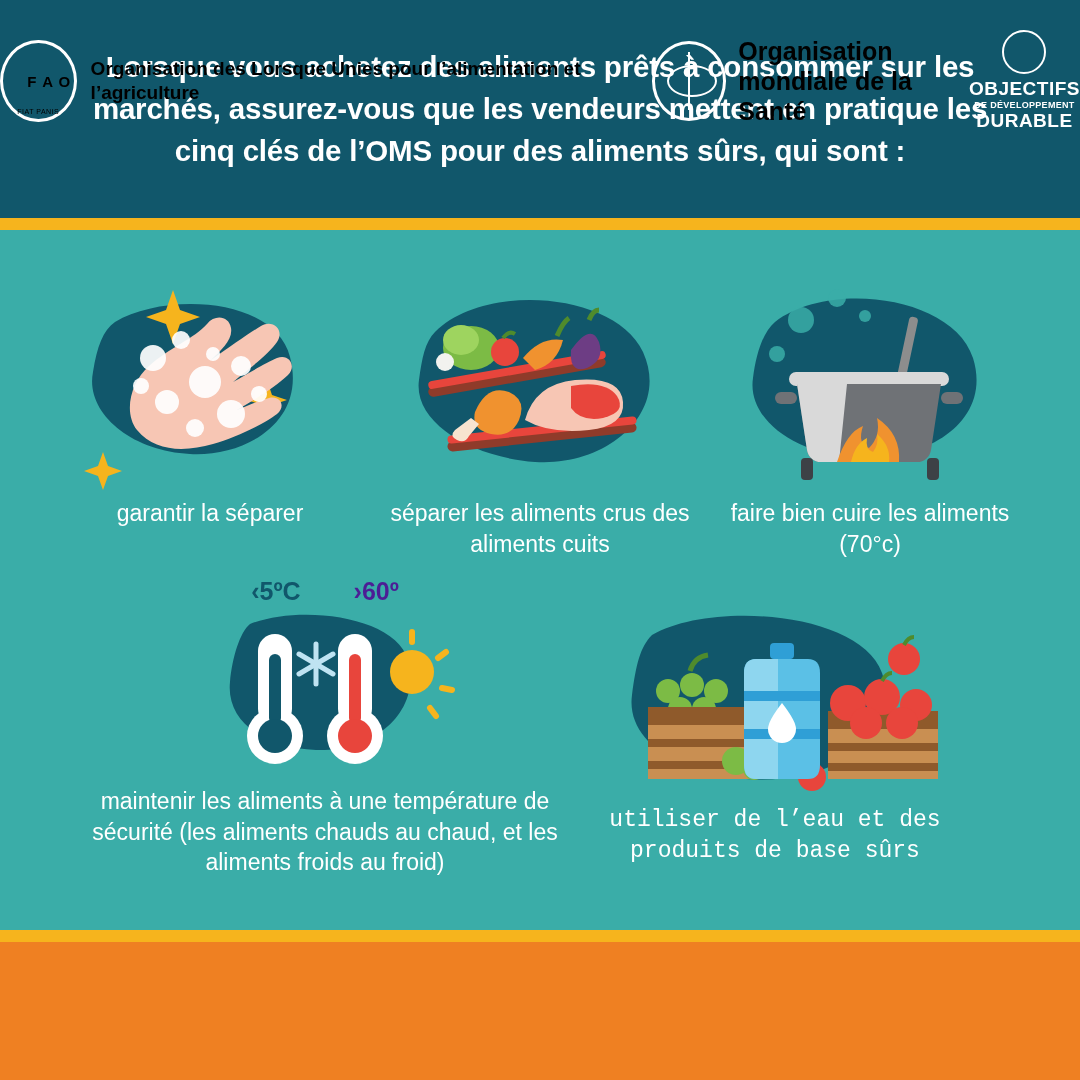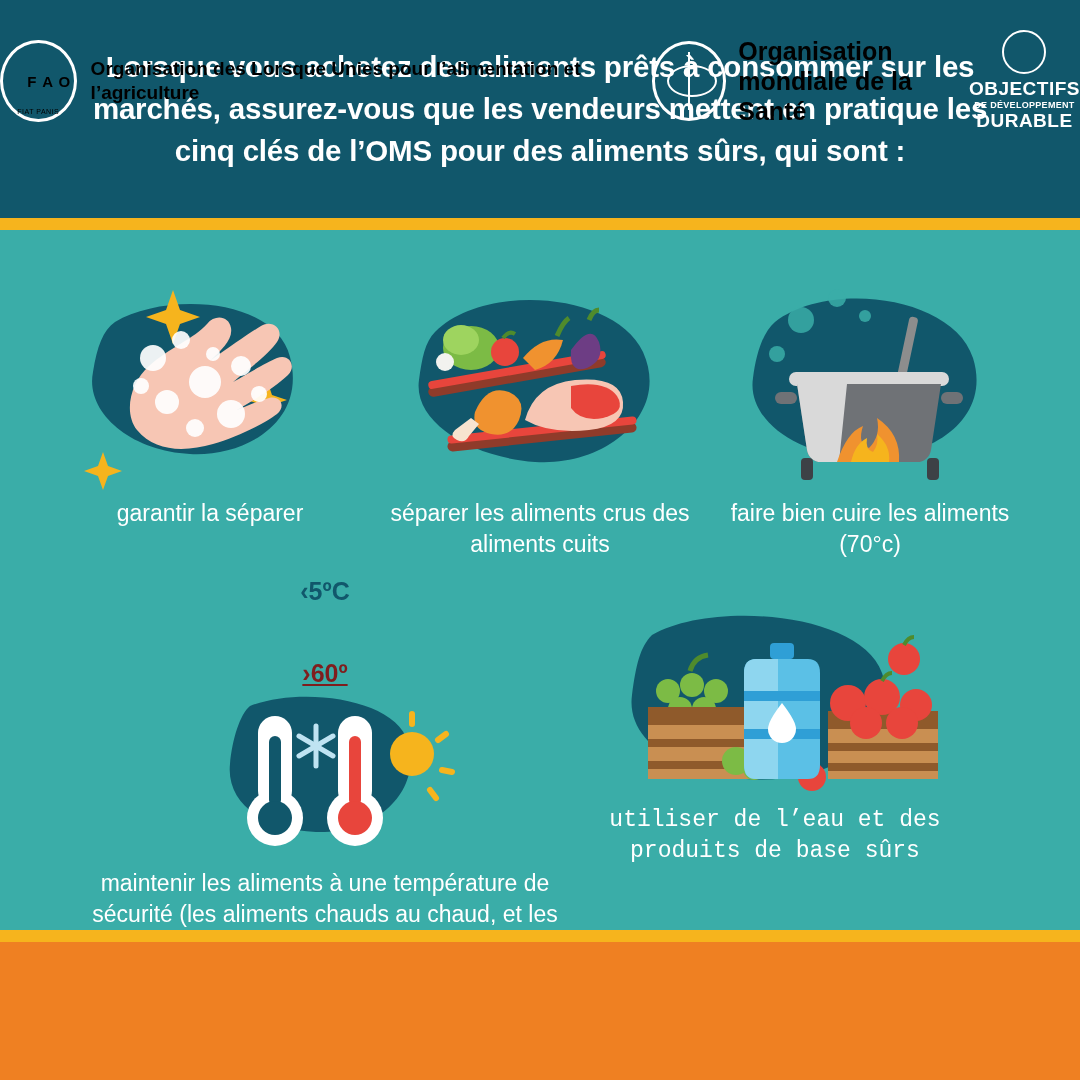--- a/index.html
+++ b/index.html
@@ -73,23 +73,23 @@
   .who-mark:after{
     content:"";position:absolute;left:12px;top:50%;width:46px;height:28px;border:2px solid #fff;border-radius:50%;transform:translateY(-50%);
   }
   .who-text{font-size:25px;font-weight:bold;line-height:1.2;}
   .sdg{color:#fff;text-align:center;}
   .sdg-emblem{width:40px;height:40px;border:2px solid #fff;border-radius:50%;margin:0 auto 4px;}
   .sdg-l1{font-size:19px;font-weight:bold;letter-spacing:0.5px;}
   .sdg-l2{font-size:9px;font-weight:bold;letter-spacing:0.3px;}
   .sdg-l3{font-size:19px;font-weight:bold;letter-spacing:0.5px;}
 
-  .temp-labels{display:flex;justify-content:center;gap:53px;font-weight:bold;font-size:25px;margin-bottom:4px;flex-direction:column;}
+  .temp-labels{display:flex;justify-content:center;gap:53px;font-weight:bold;font-size:25px;margin-bottom:4px;}
   .t-cold{color:#11576b;}
-  .t-hot{color:#7f1d1d;text-decoration:underline;}
+  .t-hot{color:#4c1d95;}
 </style>
 </head>
 <body>
 
 <div class="page">
 
   <div class="header">
     <div class="header-text">Lorsque vous achetez des aliments prêts à consommer sur les marchés, assurez-vous que les vendeurs mettent en pratique les cinq clés de l’OMS pour des aliments sûrs, qui sont :</div>
   </div>
   <div class="header-rule"></div>

